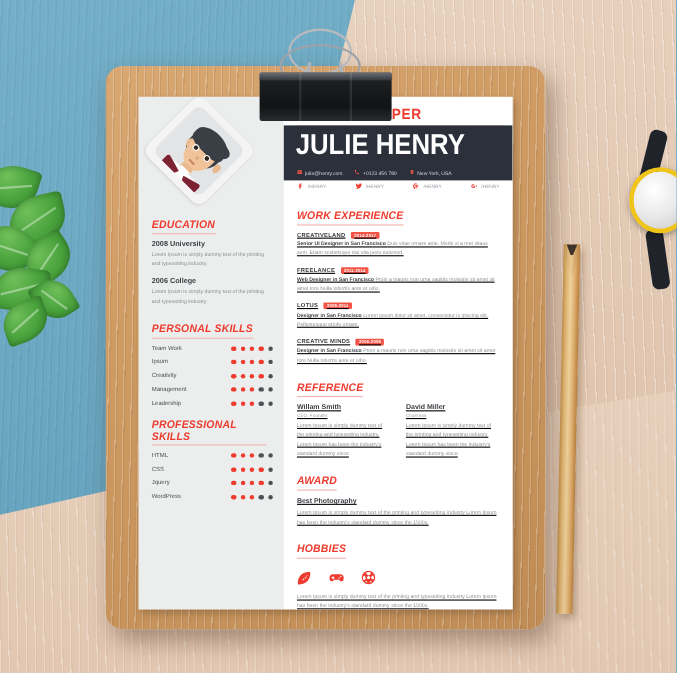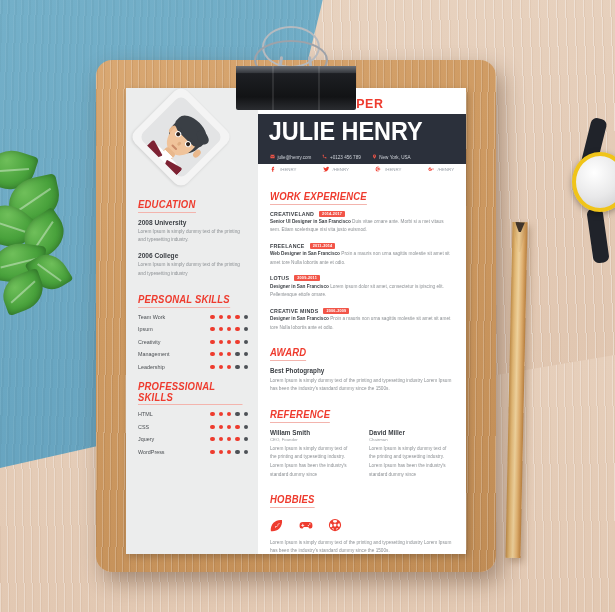--- a/index.html
+++ b/index.html
@@ -219,21 +219,21 @@
   .ref-col { flex:1; }
   .ref-name { font-size:6.4px; font-weight:700; color:#3b3f44; margin-bottom:1px; }
   .ref-role { font-size:4.3px; color:#9a9ea2; margin-bottom:3px; }
 
   .award-title { font-size:6.3px; font-weight:700; color:#3b3f44; margin-bottom:3px; }
 
   .hobbies { display:flex; gap:15px; margin:4px 0 7px 0; }
   .hobby { width:14px; height:14px; display:flex; align-items:center; justify-content:center; }
   .hobby svg { width:14px; height:14px; fill:#ee3b2e; }
 
-  .right-sec { margin-bottom:10px; }
+  .right-sec { margin-bottom:10px;text-decoration:underline; }
 </style>
 </head>
 <body>
 
 <div id="scene">
   <div class="bg-blue"></div>
   <div class="bg-wood"></div>
   <div class="bg-wood2"></div>
 
   <div>
@@ -412,39 +412,39 @@
                 <div class="job-top">
                   <span class="job-co">CREATIVE MINDS</span>
                   <span class="job-date">2006-2009</span>
                 </div>
                 <div class="job-role"><b>Designer in San Francisco </b>Proin a mauris non urna sagittis molestie sit amet sit amet tore Nulla lobortis ante et odio.</div>
               </div>
             </div>
         </div>
 
         <div class="right-sec">
-          <div class="sec-h">AWARD</div>
-          <div class="award-title">Best Photography</div>
-          <div class="body-txt">Lorem Ipsum is simply dummy text of the printing and typesetting industry Lorem Ipsum has been the industry's standard dummy since the 1500s.</div>
-        </div>
-
-        <div class="right-sec">
           <div class="sec-h">REFERENCE</div>
           <div class="ref-grid">
             <div class="ref-col">
               <div class="ref-name">Willam Smith</div>
               <div class="ref-role">CEO, Founder</div>
               <div class="body-txt">Lorem Ipsum is simply dummy text of the printing and typesetting industry. Lorem Ipsum has been the industry's standard dummy since</div>
             </div>
             <div class="ref-col">
               <div class="ref-name">David Miller</div>
               <div class="ref-role">Chairman</div>
               <div class="body-txt">Lorem Ipsum is simply dummy text of the printing and typesetting industry. Lorem Ipsum has been the industry's standard dummy since</div>
             </div>
           </div>
+        </div>
+
+        <div class="right-sec">
+          <div class="sec-h">AWARD</div>
+          <div class="award-title">Best Photography</div>
+          <div class="body-txt">Lorem Ipsum is simply dummy text of the printing and typesetting industry Lorem Ipsum has been the industry's standard dummy since the 1500s.</div>
         </div>
 
         <div class="right-sec">
           <div class="sec-h">HOBBIES</div>
           <div class="hobbies">
             <div class="hobby">
               <svg viewBox="0 0 24 24">
                   <path d="M20.5 3.5c-5 -1 -11 1 -14.5 4.5s-5.5 9.5 -4.5 14.5c5 1 11 -1 14.5 -4.5s5.5 -9.5 4.5 -14.5zM8.4 15.6l7.2 -7.2 .9 .9 -7.2 7.2zM10.6 13.4l1.4 -1.4 1.4 1.4 -1.4 1.4zM13 11l1.4 -1.4 1.4 1.4 -1.4 1.4z"></path>
                 </svg>
             </div>

